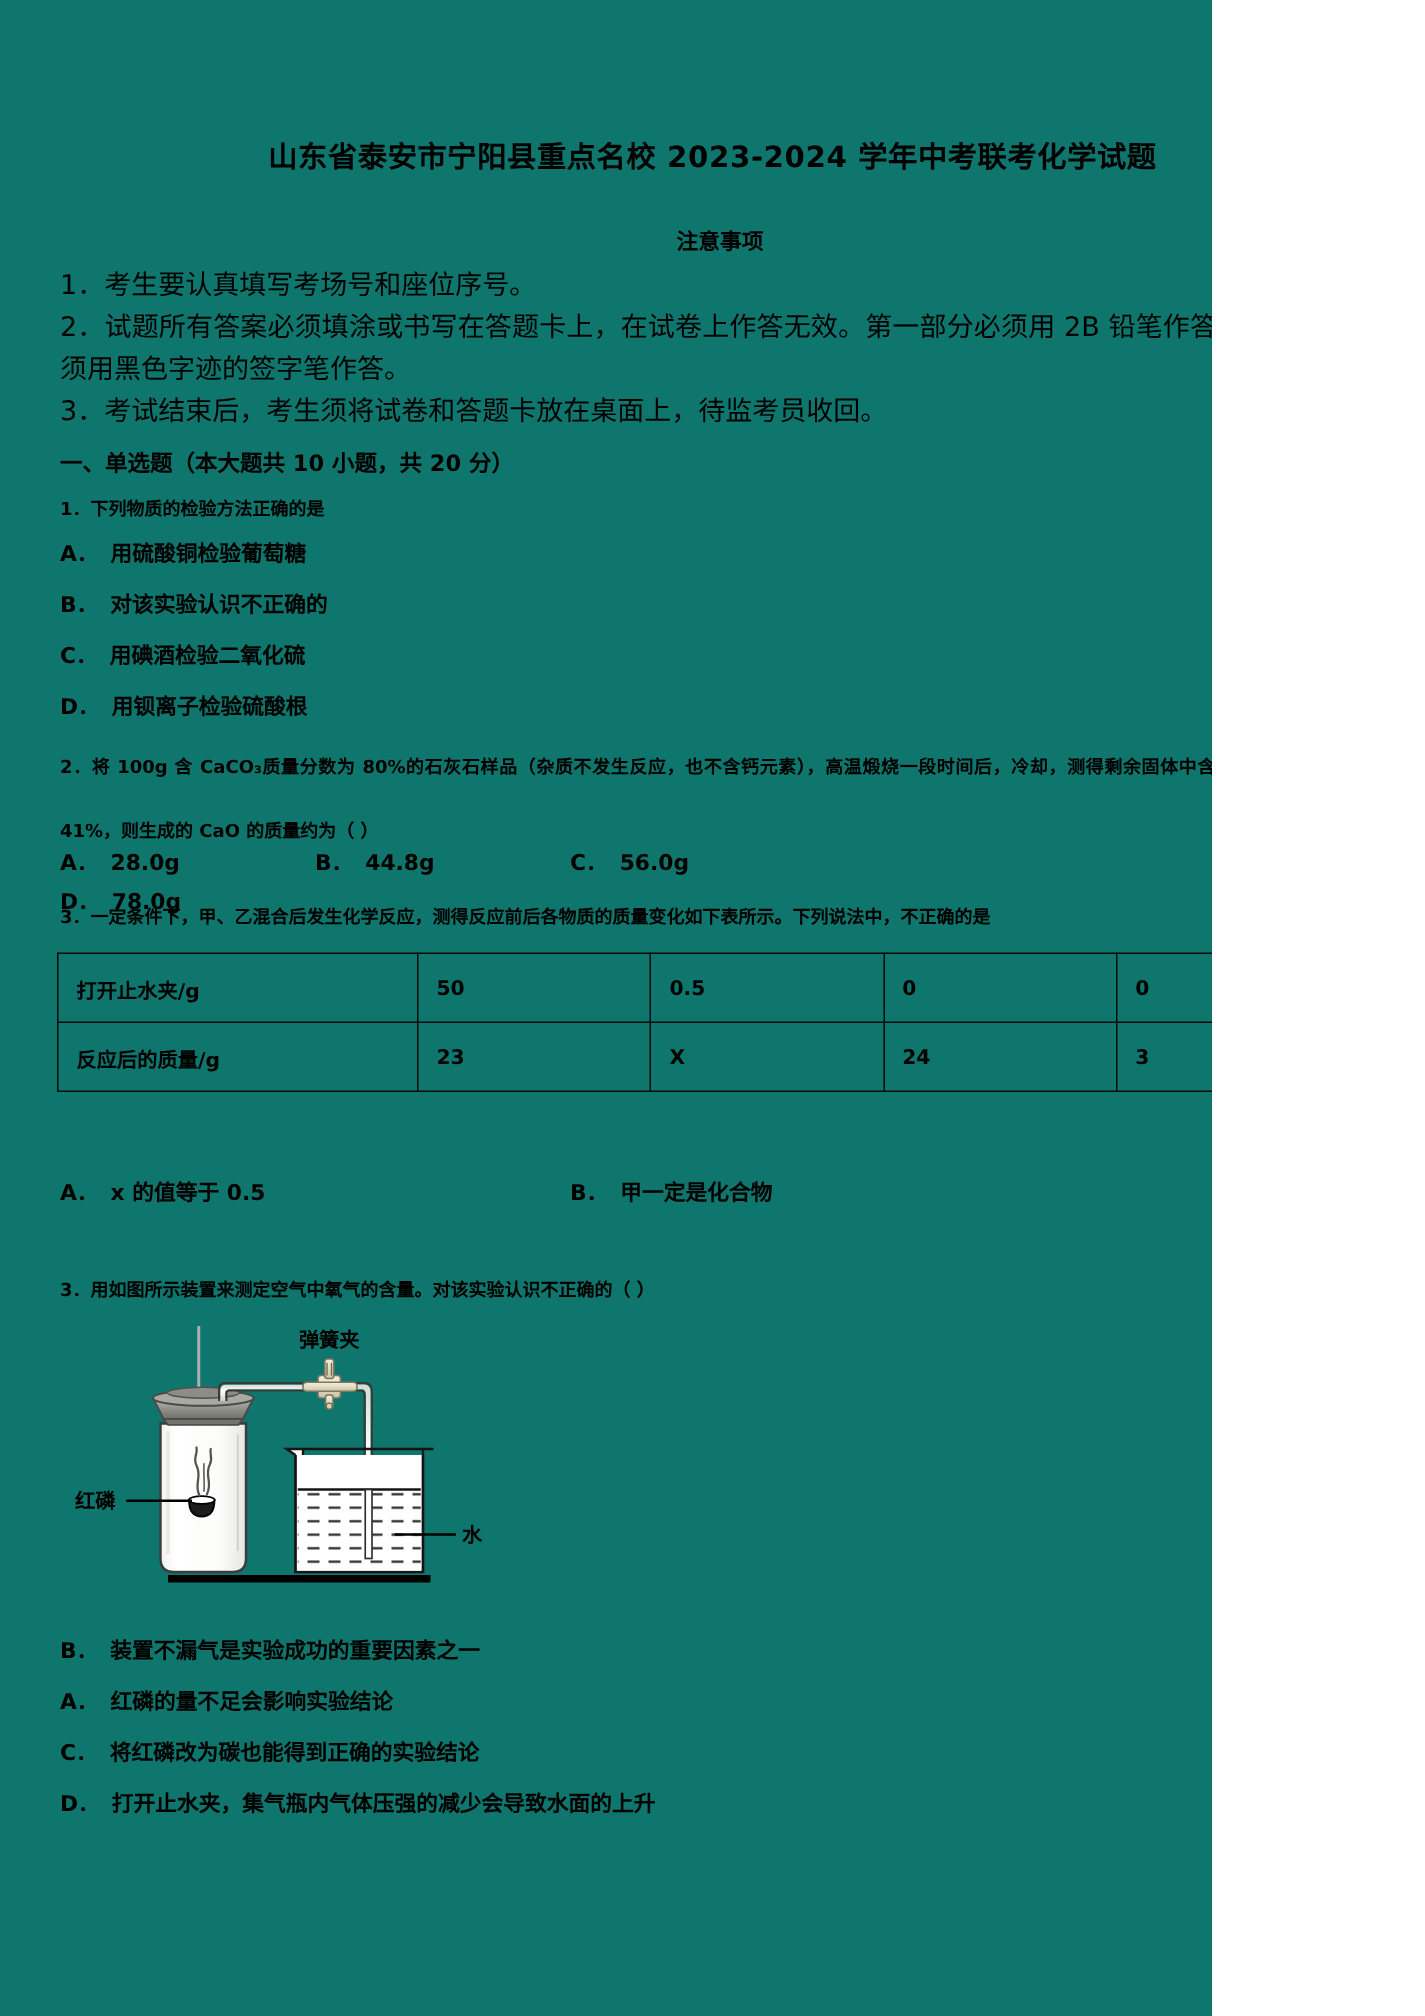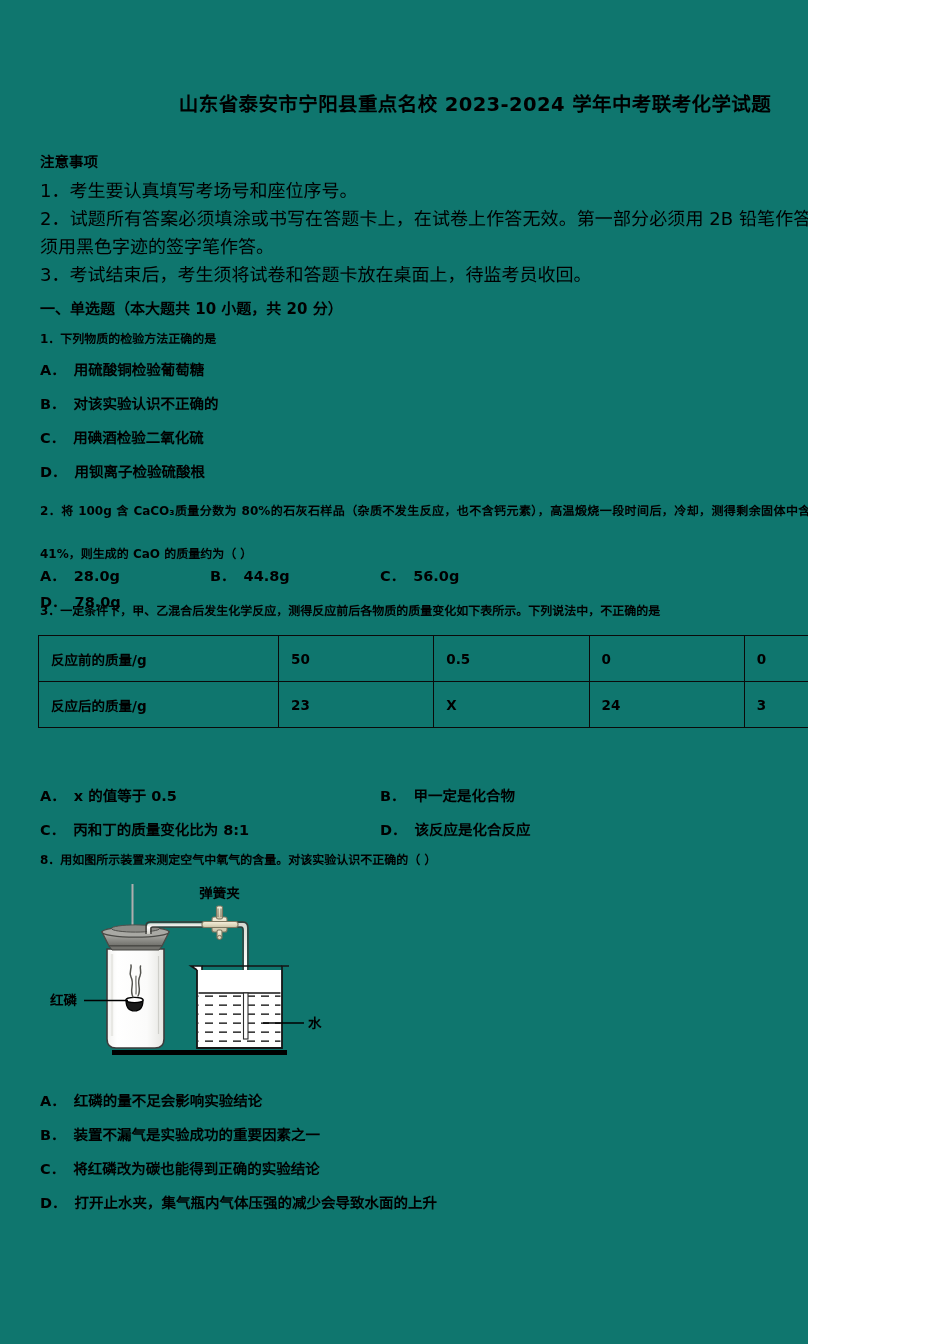--- a/index.html
+++ b/index.html
@@ -40,20 +40,21 @@
     left: 40px;
     top: 150px;
     width: 880px;
   }
   .notice-head {
     font-family: "DejaVu Sans", "Liberation Sans", sans-serif;
     font-weight: bold;
     font-size: 14.5px;
     line-height: 25px;
     margin-bottom: 2px;
+    text-align: center;
   }
   .notice-line {
     font-family: "DejaVu Sans", "Liberation Sans", sans-serif;
     font-weight: normal;
     font-size: 18px;
     line-height: 28px;
     text-align: justify;
   }
 
   
@@ -196,46 +197,43 @@
   <div class="qtext q2-stem">2．将 100g 含 CaCO₃质量分数为 80%的石灰石样品（杂质不发生反应，也不含钙元素），高温煅烧一段时间后，冷却，测得剩余固体中含钙元素的质量分数为 41%，则生成的 CaO 的质量约为（ ）</div>
   <div class="opt q2-opts">
     <span class="o"><span class="lab">A．</span><span>28.0g</span></span><span class="o"><span class="lab">B．</span><span>44.8g</span></span><span class="o"><span class="lab">C．</span><span>56.0g</span></span><span class="o"><span class="lab">D．</span><span>78.0g</span></span>
   </div>
 
   <div class="qtext q3-stem">3．一定条件下，甲、乙混合后发生化学反应，测得反应前后各物质的质量变化如下表所示。下列说法中，不正确的是</div>
 
   <table class="q3-table">
     <tbody>
     <tr>
-      <td class="c0">反应前的质量/g</td>
+      <td class="c0">打开止水夹/g</td>
       <td>50</td>
       <td>0.5</td>
       <td>0</td>
       <td>0</td>
     </tr>
     <tr>
       <td class="c0">反应后的质量/g</td>
       <td>23</td>
       <td>X</td>
       <td>24</td>
       <td>3</td>
     </tr>
   </tbody>
     </table>
 
   <div class="opt q3-opts">
     <div class="row">
       <span class="oa"><span class="lab">A．</span><span>x 的值等于 0.5</span></span><span><span class="lab">B．</span><span>甲一定是化合物</span></span>
     </div>
-    <div class="row">
-      <span class="oa"><span class="lab">C．</span><span>丙和丁的质量变化比为 8:1</span></span><span><span class="lab">D．</span><span>该反应是化合反应</span></span>
-    </div>
-  </div>
-
-  <div class="qtext q4-stem">8．用如图所示装置来测定空气中氧气的含量。对该实验认识不正确的（      ）</div>
+  </div>
+
+  <div class="qtext q4-stem">3．用如图所示装置来测定空气中氧气的含量。对该实验认识不正确的（      ）</div>
 
   <div class="figure">
     <svg width="330" height="195" viewBox="0 0 330 195" xmlns="http://www.w3.org/2000/svg">
       <defs>
         <linearGradient id="glass" x1="0" y1="0" x2="1" y2="0">
           <stop offset="0%" stop-color="#f2f2f0"></stop>
           <stop offset="18%" stop-color="#ffffff"></stop>
           <stop offset="70%" stop-color="#fbfbfa"></stop>
           <stop offset="100%" stop-color="#e6e6e2"></stop>
         </linearGradient>
@@ -320,26 +318,26 @@
       <text class="fig-label" x="0" y="121" text-anchor="start">红磷</text>
       <line x1="34" y1="116.5" x2="78" y2="116.5" stroke="#000000" stroke-width="1.6"></line>
 
       <text class="fig-label" x="258" y="144" text-anchor="start">水</text>
       <line x1="213" y1="139" x2="254" y2="139" stroke="#000000" stroke-width="1.6"></line>
     </svg>
   </div>
 
   <div class="opt q4-opts">
     <div class="row">
+      <span class="lab">B．</span><span>装置不漏气是实验成功的重要因素之一</span>
+    </div>
+    <div class="row">
       <span class="lab">A．</span><span>红磷的量不足会影响实验结论</span>
     </div>
     <div class="row">
-      <span class="lab">B．</span><span>装置不漏气是实验成功的重要因素之一</span>
-    </div>
-    <div class="row">
       <span class="lab">C．</span><span>将红磷改为碳也能得到正确的实验结论</span>
     </div>
     <div class="row">
       <span class="lab">D．</span><span>打开止水夹，集气瓶内气体压强的减少会导致水面的上升</span>
     </div>
   </div>
 
 </div>
 
 </body></html>

